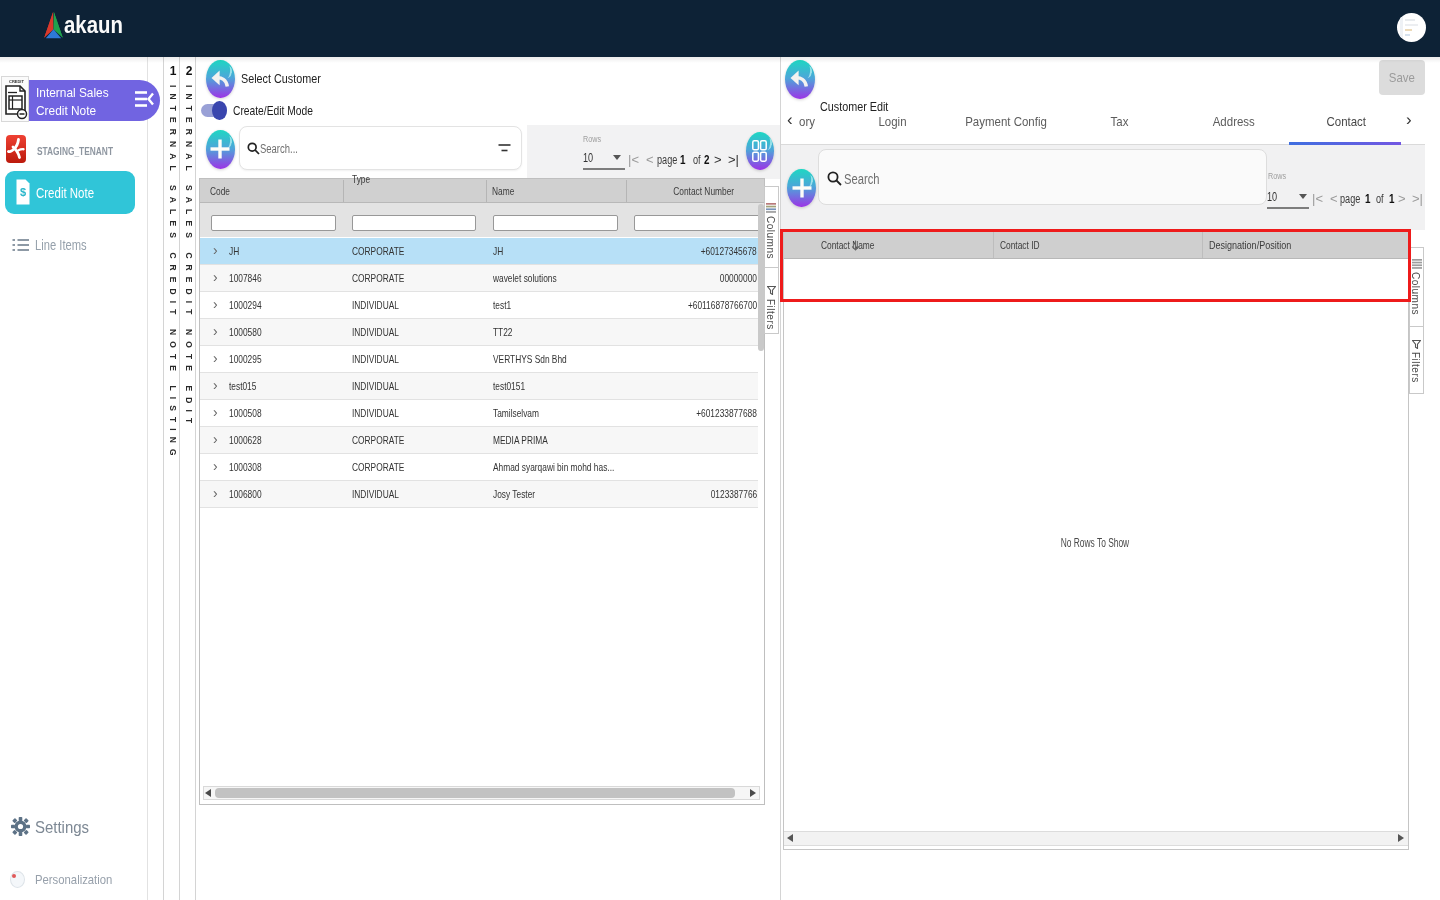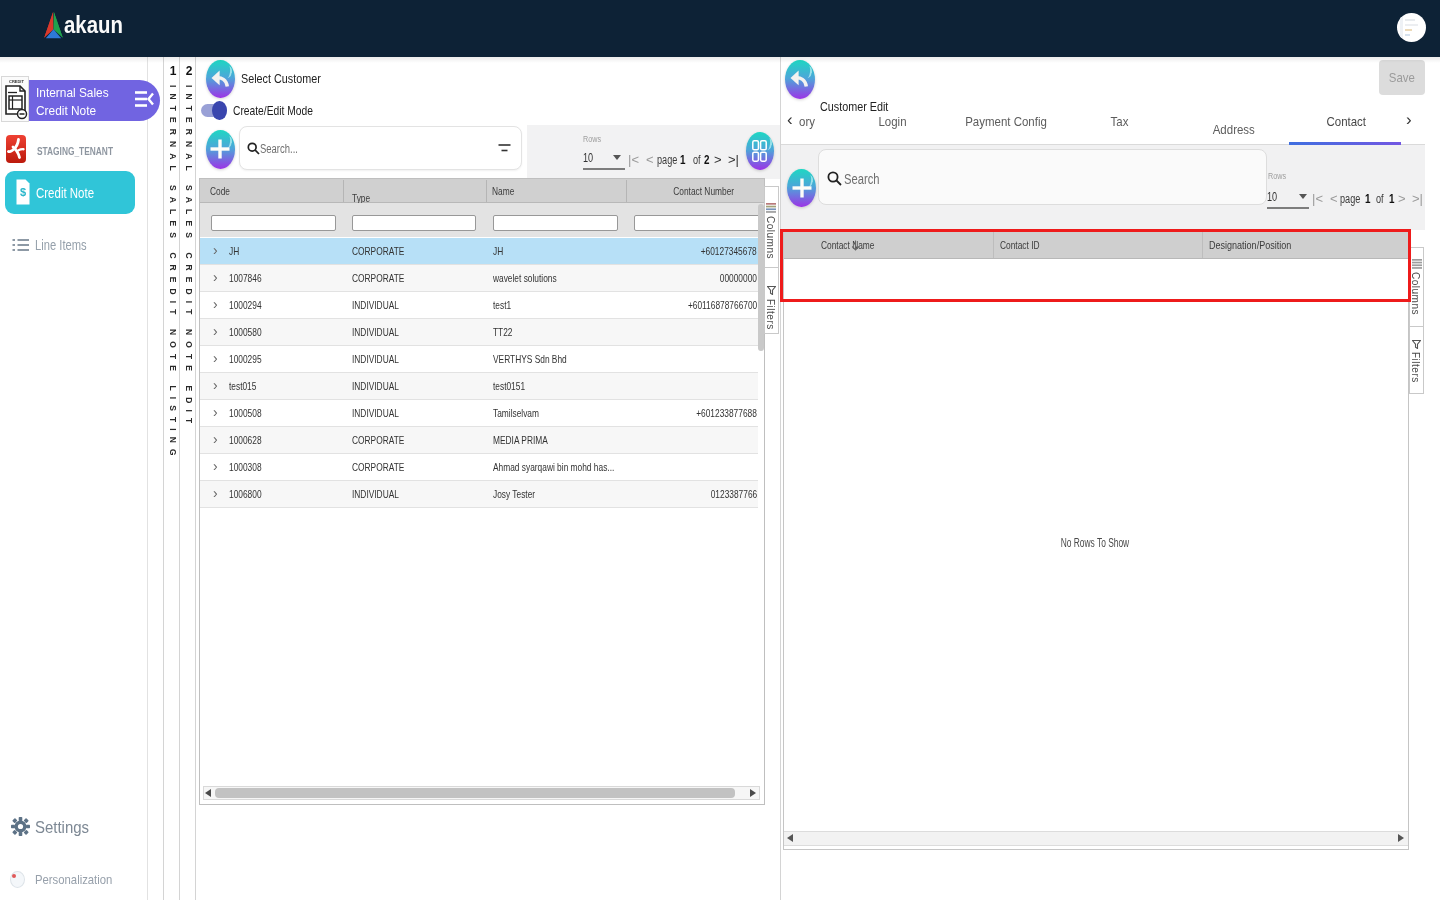--- a/index.html
+++ b/index.html
@@ -168,21 +168,21 @@
     <rect x="8.6" y="0.8" width="5.6" height="9" rx="1.4"></rect>
     <rect x="0.8" y="12.2" width="5.6" height="9" rx="1.4"></rect>
     <rect x="8.6" y="12.2" width="5.6" height="9" rx="1.4"></rect>
   </g>
 </svg>
 
 <div class="abs" style="left:199px;top:178px;width:566px;height:627px;border:1px solid #bfbfbf;background:#ffffff;"></div>
 
 <div class="abs" style="left:200px;top:179px;width:564px;height:24px;background:#d0d0d0;border-bottom:1px solid #b8b8b8;"></div>
 <div class="abs" style="left:210px;top:185px;font-size:11px;color:#3c3c3c;"><span class="g">Code</span></div>
-<div class="abs" style="left:352px;top:192px;font-size:11px;color:#3c3c3c;"><span class="g">Type</span></div>
+<div class="abs" style="left:352px;top:173px;font-size:11px;color:#3c3c3c;"><span class="g">Type</span></div>
 <div class="abs" style="left:492px;top:185px;font-size:11px;color:#3c3c3c;"><span class="g">Name</span></div>
 <div class="abs" style="left:630px;top:185px;width:129px;text-align:center;font-size:11px;color:#3c3c3c;"><span class="g" style="transform-origin:100% 50%;">Contact Number</span></div>
 <div class="abs" style="left:343px;top:180px;width:1px;height:22px;background:#b5b5b5;"></div>
 <div class="abs" style="left:486px;top:180px;width:1px;height:22px;background:#b5b5b5;"></div>
 <div class="abs" style="left:626px;top:180px;width:1px;height:22px;background:#b5b5b5;"></div>
 
 <div class="abs" style="left:200px;top:203px;width:564px;height:34px;background:#e3e3e3;"></div>
 <div class="abs" style="left:211px;top:215px;width:125px;height:16px;background:#fff;border:1px solid #989898;border-radius:2px;"></div>
 <div class="abs" style="left:352px;top:215px;width:124px;height:16px;background:#fff;border:1px solid #989898;border-radius:2px;"></div>
 <div class="abs" style="left:493px;top:215px;width:125px;height:16px;background:#fff;border:1px solid #989898;border-radius:2px;"></div>
@@ -297,21 +297,21 @@
 </svg>
 <div class="abs" style="left:820px;top:71px;font-size:13px;font-weight:500;color:#222;margin-top:28px;"><span class="t" style="transform:scaleX(0.83);">Customer Edit</span></div>
 <div class="abs" style="left:1379px;top:60px;width:46px;height:35px;background:#dcdcdc;border-radius:4px;text-align:center;line-height:35px;font-size:13px;color:#9b9b9b;"><span class="tc">Save</span></div>
 
 <div class="abs" style="left:781px;top:144px;width:644px;height:1px;background:#dadada;"></div>
 <div class="abs" style="left:787px;top:110px;font-size:17px;color:#333;">‹</div>
 <div class="abs" style="left:799px;top:114px;font-size:13.5px;color:#5c5c5c;text-align:center;"><span class="t" style="transform:scaleX(0.85);">ory</span></div>
 <div class="abs" style="left:860px;top:114px;width:66px;text-align:center;font-size:13.5px;color:#5c5c5c;"><span class="tc" style="transform:scaleX(0.85);">Login</span></div>
 <div class="abs" style="left:950px;top:114px;width:112px;text-align:center;font-size:13.5px;color:#5c5c5c;"><span class="tc" style="transform:scaleX(0.85);">Payment Config</span></div>
 <div class="abs" style="left:1087px;top:114px;width:66px;text-align:center;font-size:13.5px;color:#5c5c5c;"><span class="tc" style="transform:scaleX(0.85);">Tax</span></div>
-<div class="abs" style="left:1201px;top:122px;width:66px;text-align:center;font-size:13.5px;color:#5c5c5c;"><span class="tc" style="transform:scaleX(0.85);">Address</span></div>
+<div class="abs" style="left:1201px;top:114px;width:66px;text-align:center;font-size:13.5px;color:#5c5c5c;"><span class="tc" style="transform:scaleX(0.85);">Address</span></div>
 <div class="abs" style="left:1313px;top:114px;width:66px;text-align:center;font-size:13.5px;color:#474747;"><span class="tc" style="transform:scaleX(0.85);">Contact</span></div>
 <div class="abs" style="left:1289px;top:142px;width:112px;height:2.5px;background:linear-gradient(90deg,#3f6fe0,#7257e2);"></div>
 <div class="abs" style="left:1406px;top:110px;font-size:17px;color:#333;">›</div>
 
 <div class="abs" style="left:781px;top:145px;width:644px;height:85px;background:#f1f1f2;"></div>
 <div class="abs grad" style="left:787px;top:169px;width:28.5px;height:38px;"></div>
 <svg class="abs" style="left:791.5px;top:178px;" width="20" height="20" viewBox="0 0 20 20">
   <line x1="10" y1="0.5" x2="10" y2="19.5" stroke="#fdfdf8" stroke-width="3.4"></line>
   <line x1="0.5" y1="10" x2="19.5" y2="10" stroke="#fdfdf8" stroke-width="3.4"></line>
 </svg>

